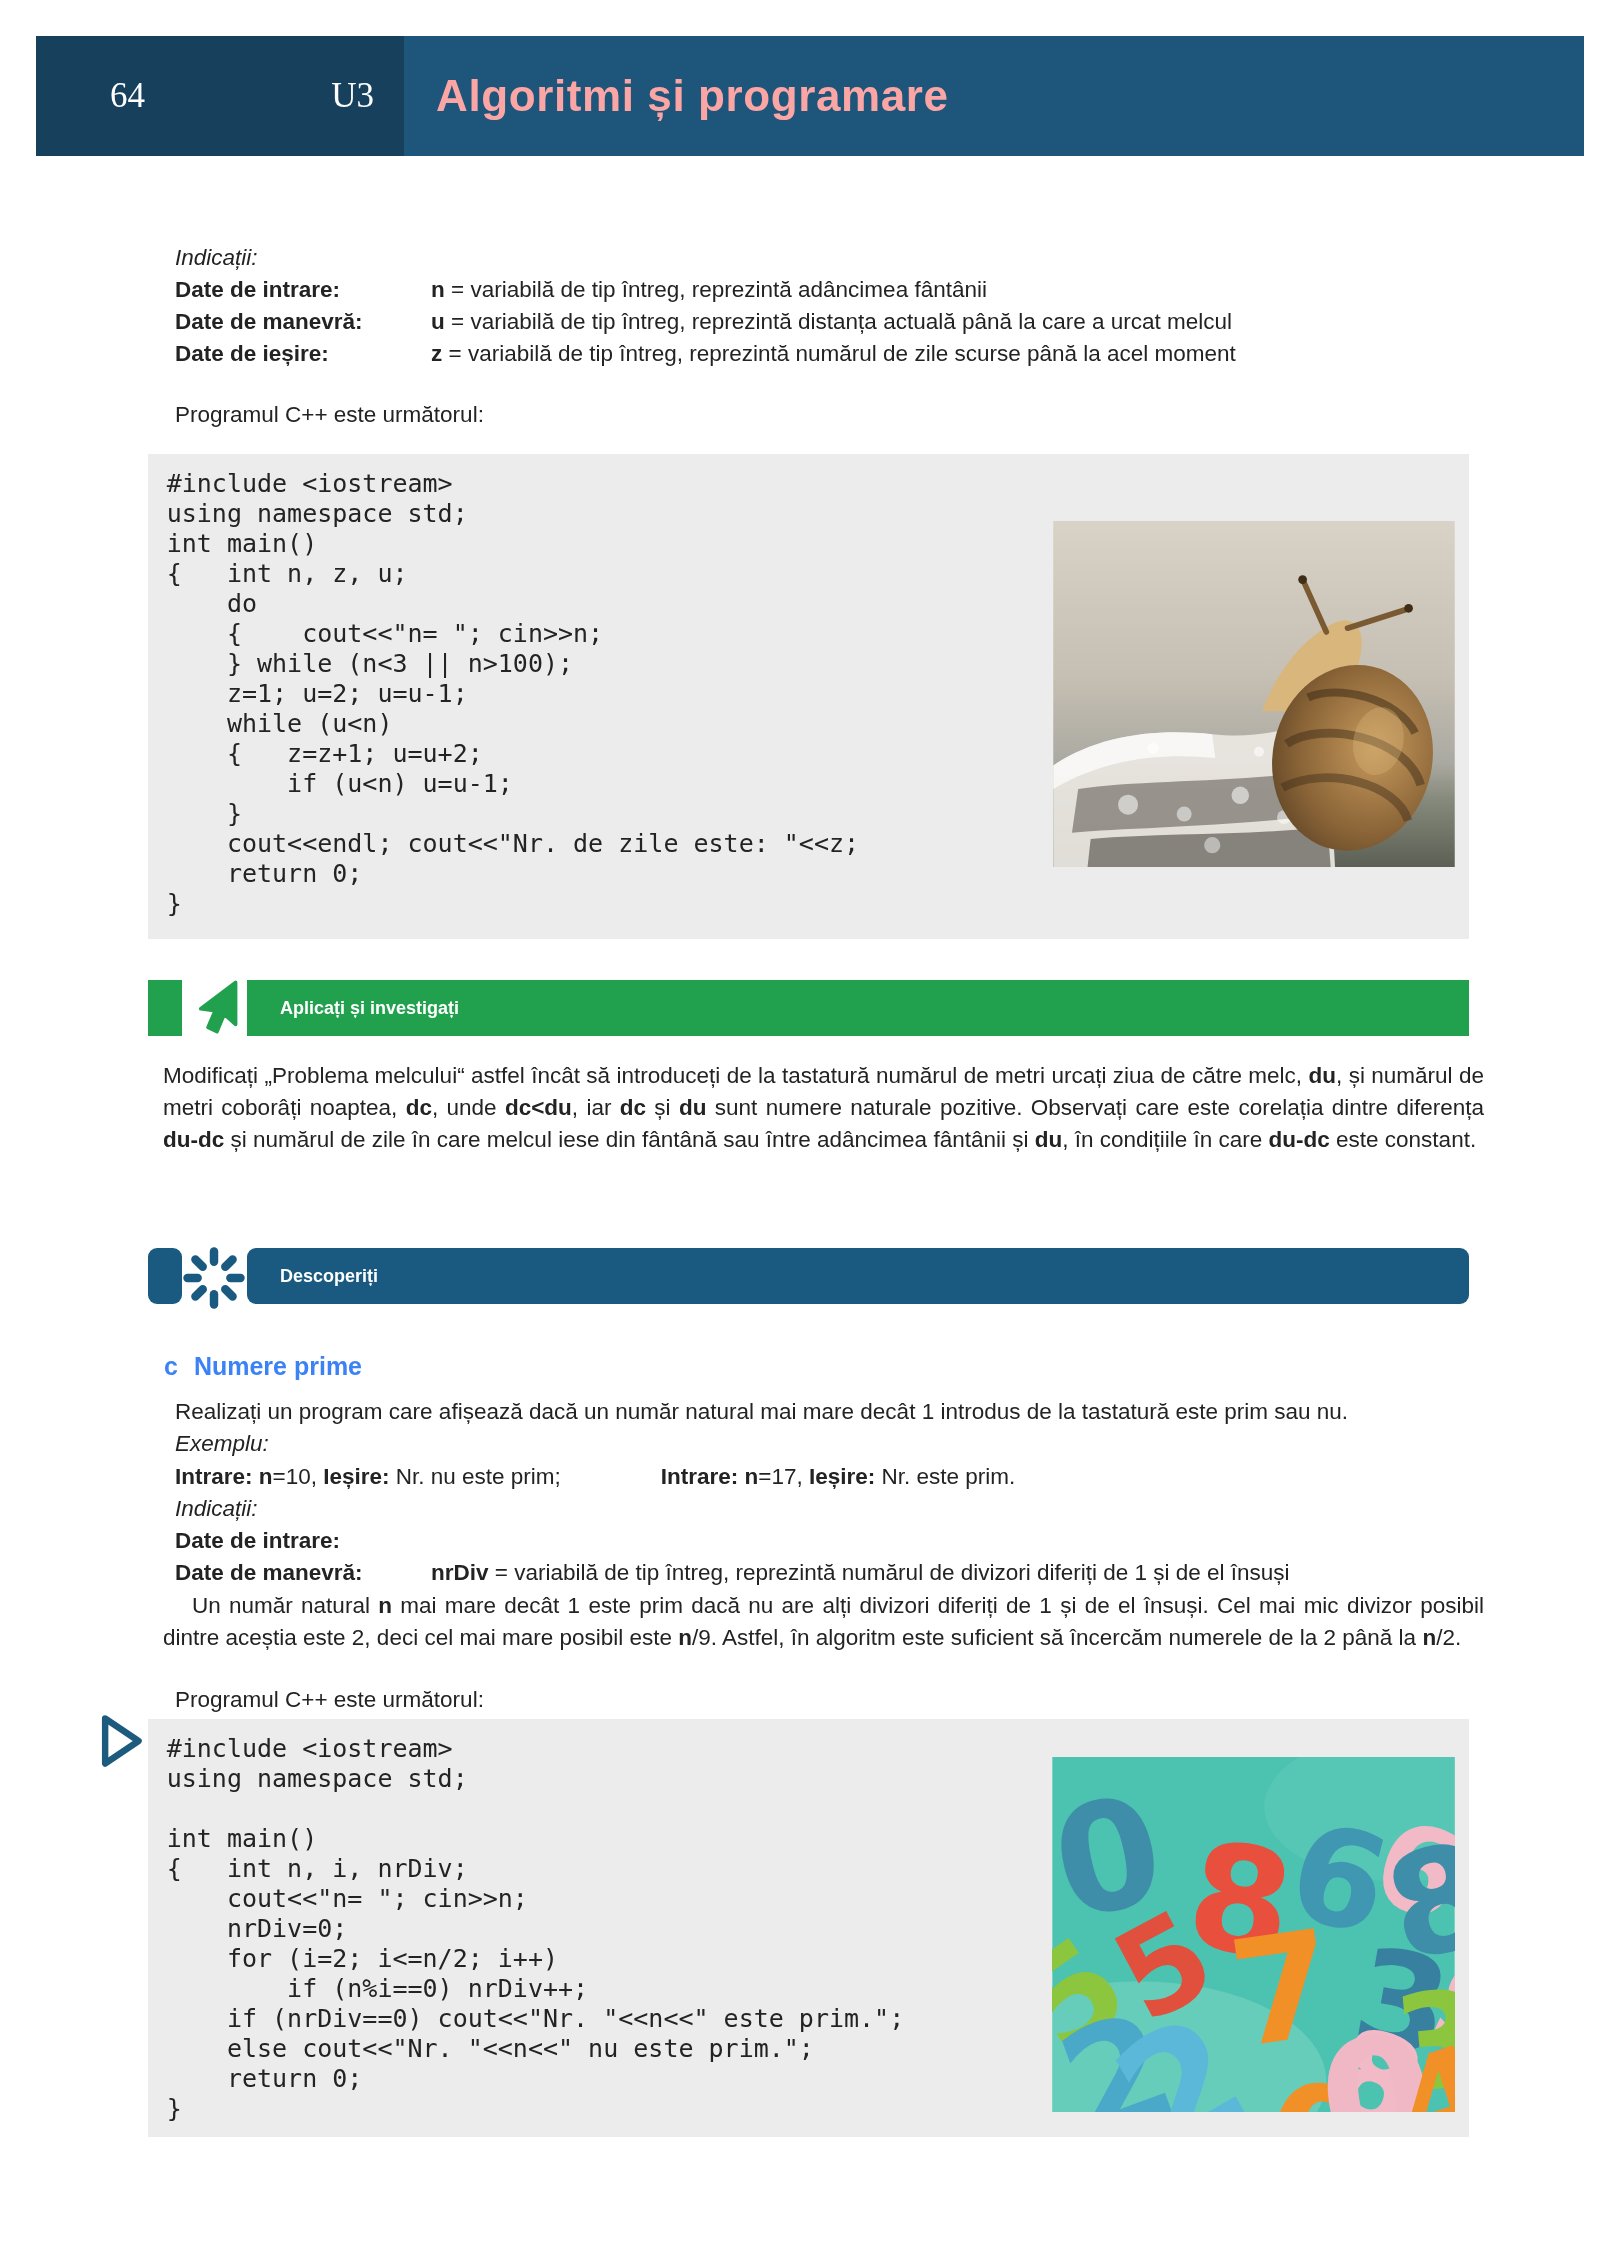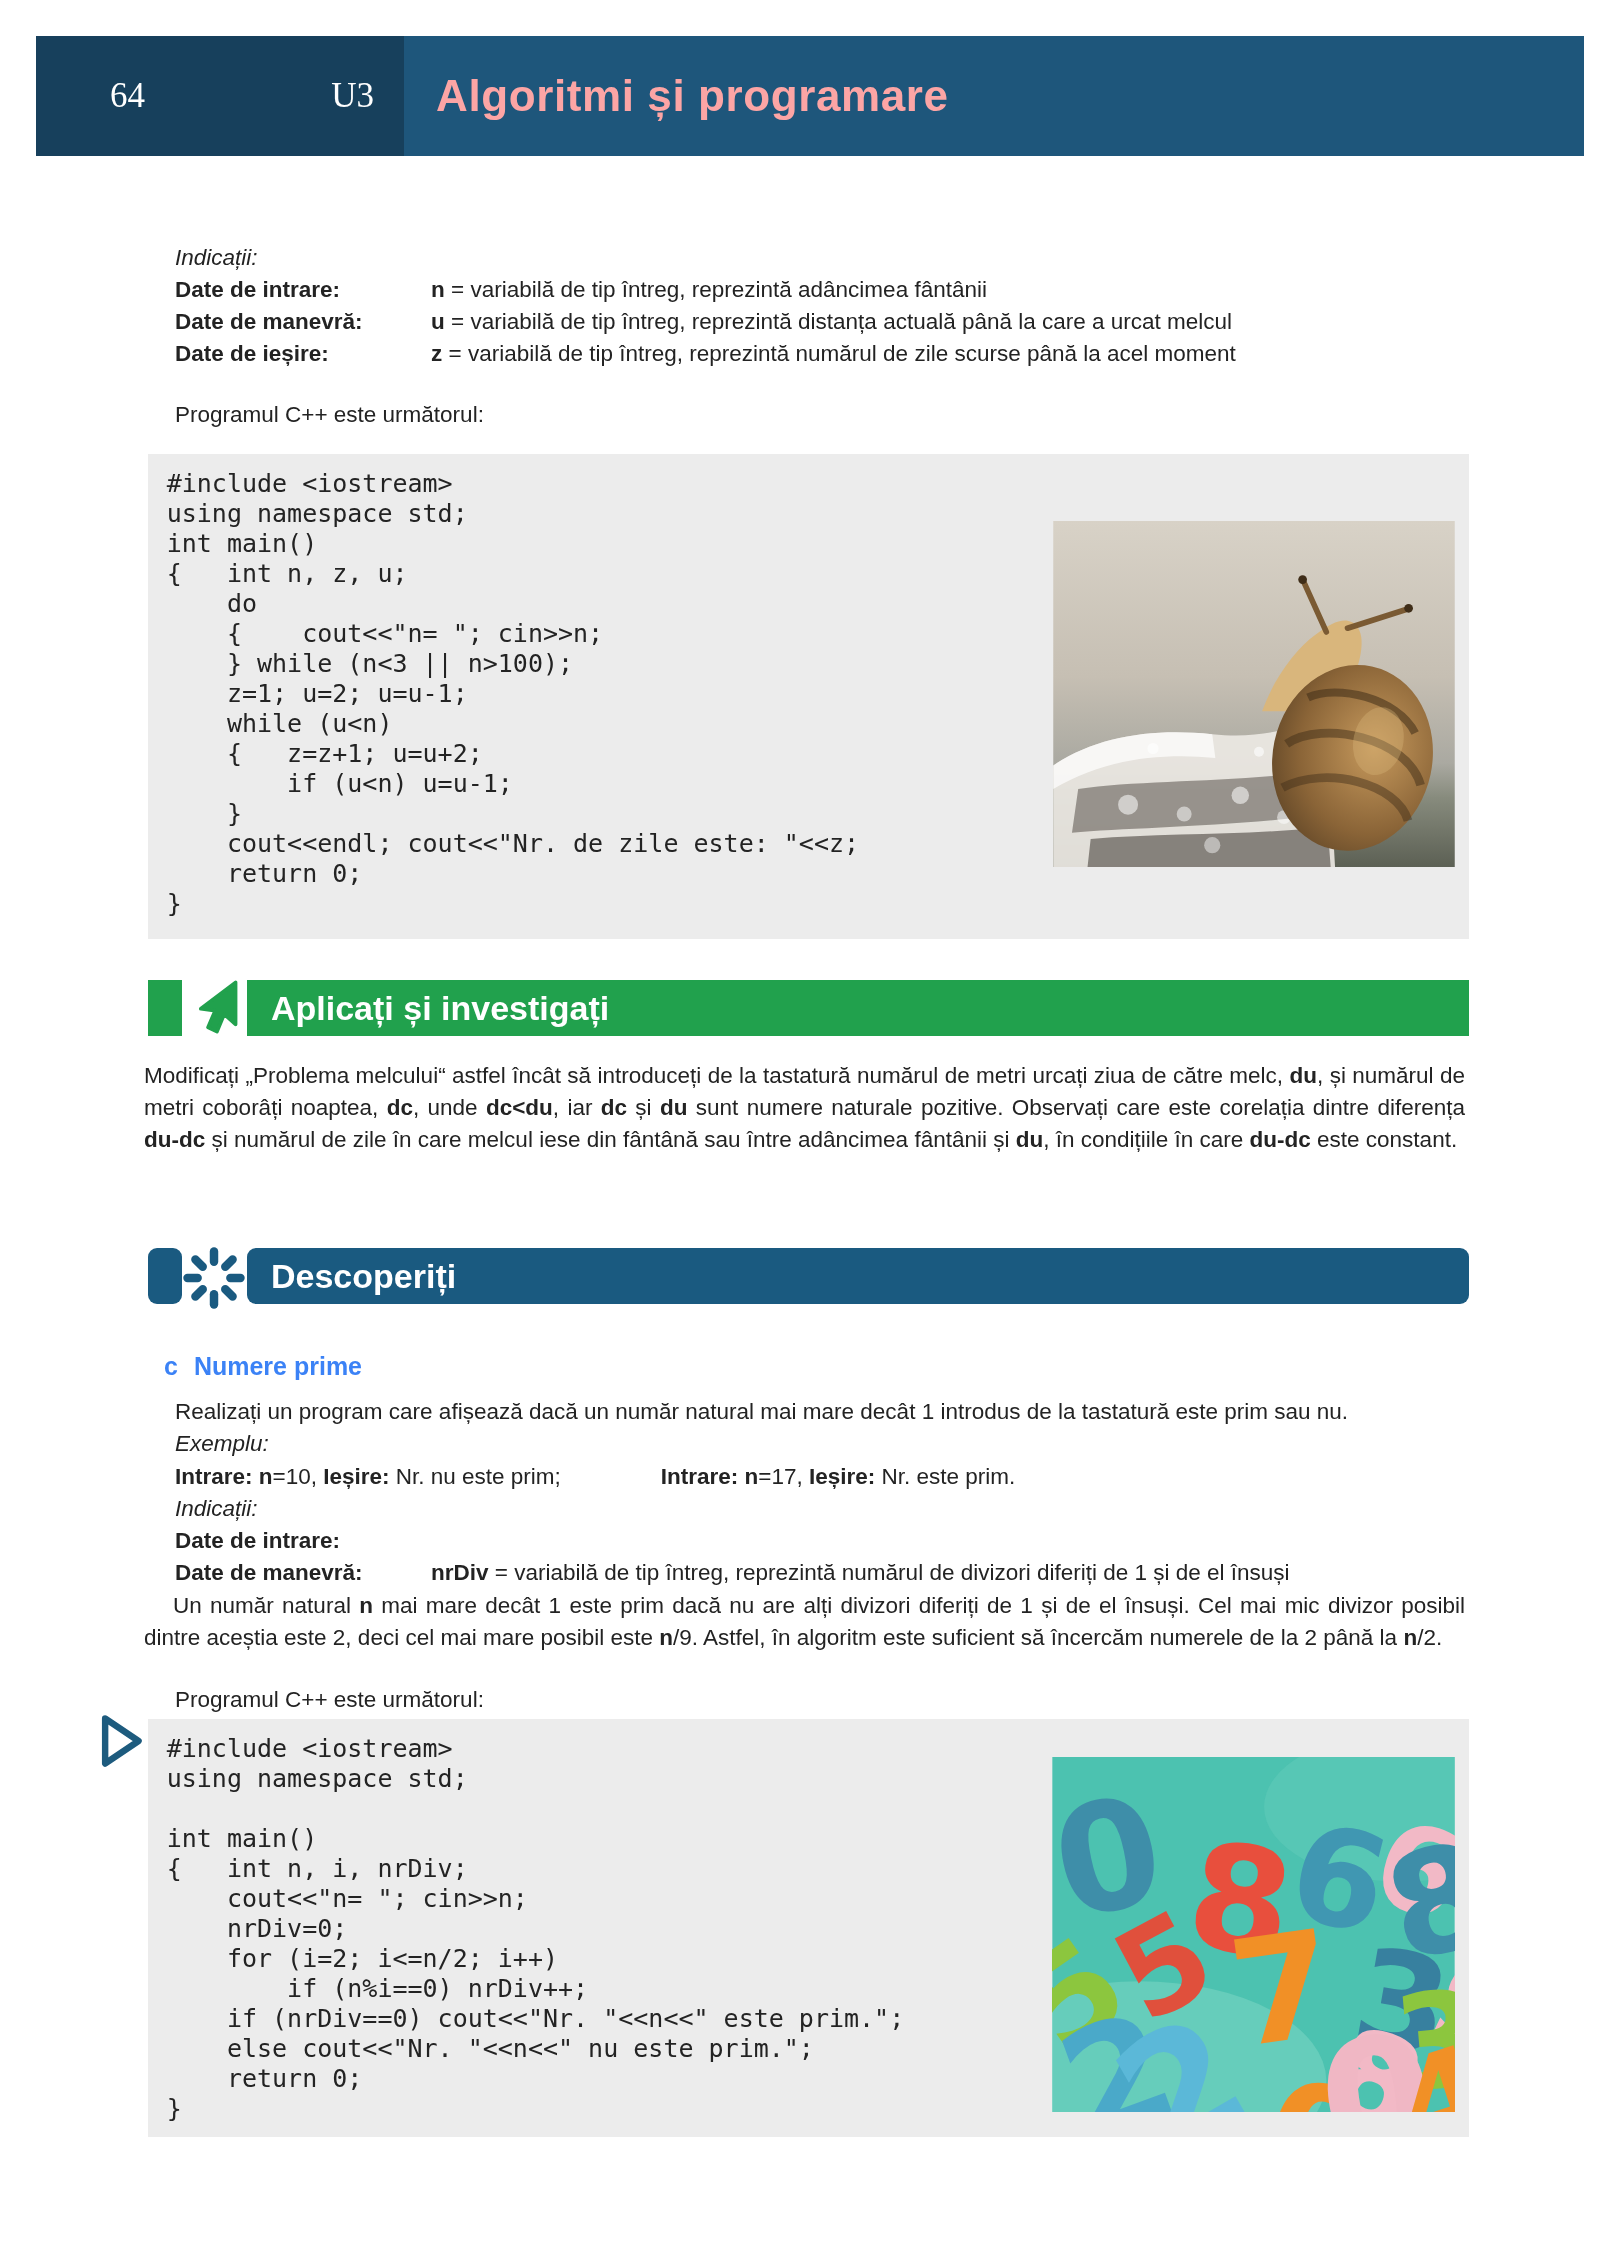--- a/index.html
+++ b/index.html
@@ -14,34 +14,34 @@
   .unit{font-family:"Liberation Serif",serif;font-size:35px;color:#fff;margin-left:auto;margin-right:30px;}
   .chapter-title{font-family:Liberation Sans, sans-serif;font-weight:bold;font-size:44px;color:#fca5a5;letter-spacing:0.6px;}
 
   
   .text-line{position:absolute;left:175px;font-size:22.5px;line-height:32px;white-space:nowrap;}
   .italic-label{font-style:italic;}
   .ind{position:absolute;left:175px;font-size:22.5px;line-height:32px;}
   .ind-row{display:flex;}
   .ind-label{width:256px;font-weight:bold;flex:0 0 256px;}
   .ind-value b{font-weight:bold;}
-  .para{position:absolute;left:144px;width:1321px;margin:0;font-size:22.5px;line-height:32px;
+  .para{position:absolute;left:163px;width:1321px;margin:0;font-size:22.5px;line-height:32px;
         text-align:justify;}
   .para b{font-weight:bold;}
   .indent{text-indent:29px;}
   .gap{display:inline-block;}
 
   
   .banner{position:absolute;left:148px;width:1321px;height:56px;}
   .banner-square{position:absolute;left:0;top:0;width:34px;height:56px;}
   .banner-icon{position:absolute;left:34px;width:64px;top:-5px;height:69px;
                display:flex;align-items:center;justify-content:center;}
   .banner-bar{position:absolute;left:99px;right:0;top:0;bottom:0;display:flex;align-items:center;
               padding-left:24px;}
-  .banner-title{font-size:34px;font-weight:bold;color:#ffffff;}
+  .banner-title{font-size:18px;font-weight:bold;color:#ffffff;margin-left:9px;}
   .green-bg{background:#21a14d;}
   .blue-bg{background:#1a5a80;border-radius:9px;}
 
   
   .heading{position:absolute;left:164px;font-size:25px;font-weight:bold;color:#3b82f6;}
   .heading-letter{margin-right:16px;}
 
   
   .code-block{position:absolute;left:148px;width:1321px;background:#ececec;}
   .code-lines{padding:15px 0 0 18.7px;font-family:"DejaVu Sans Mono","Liberation Mono",monospace;

